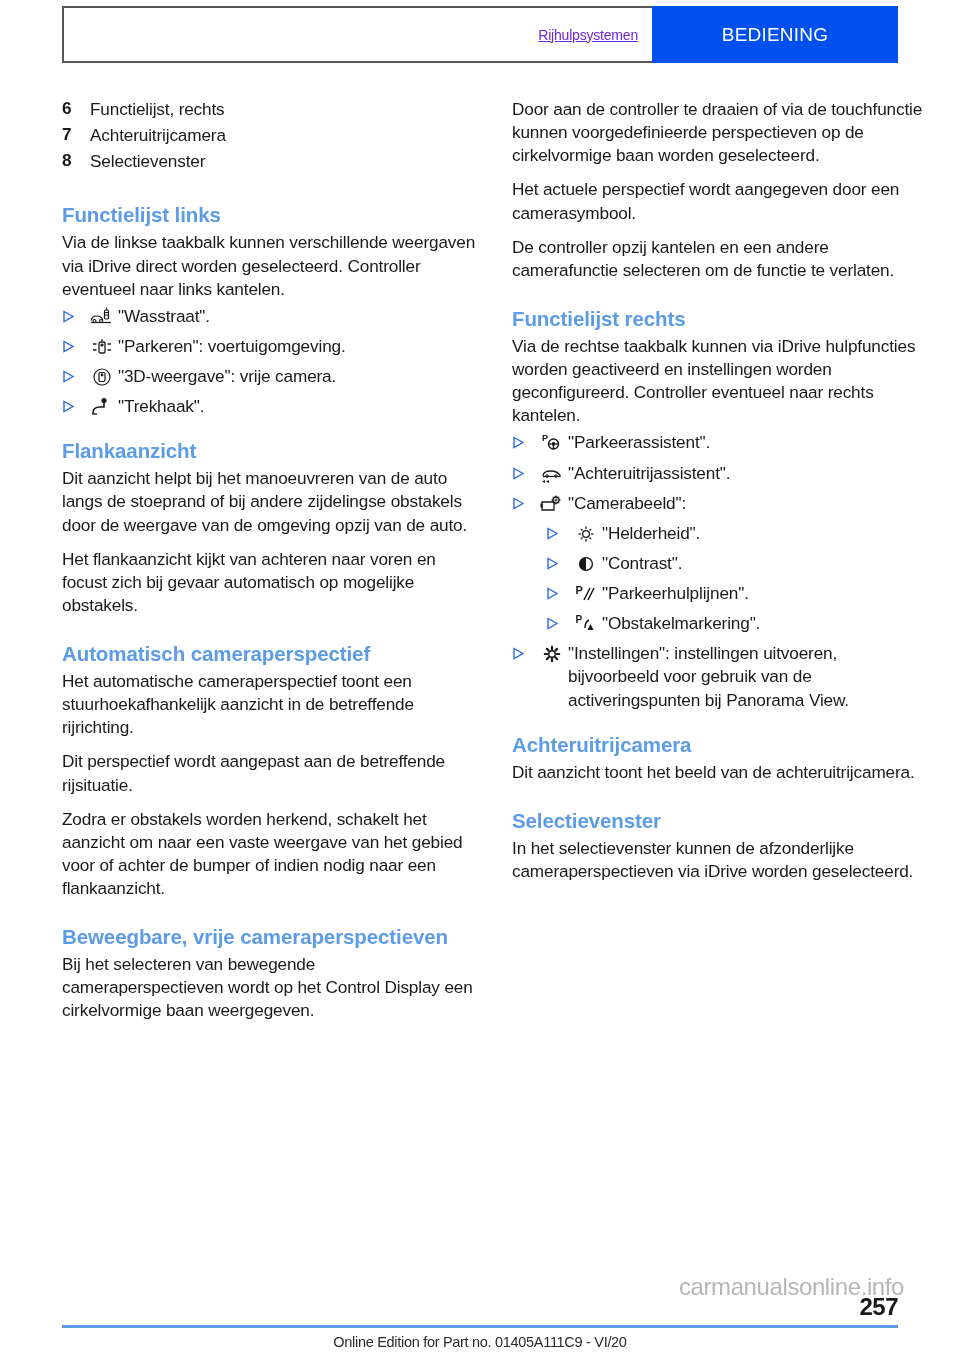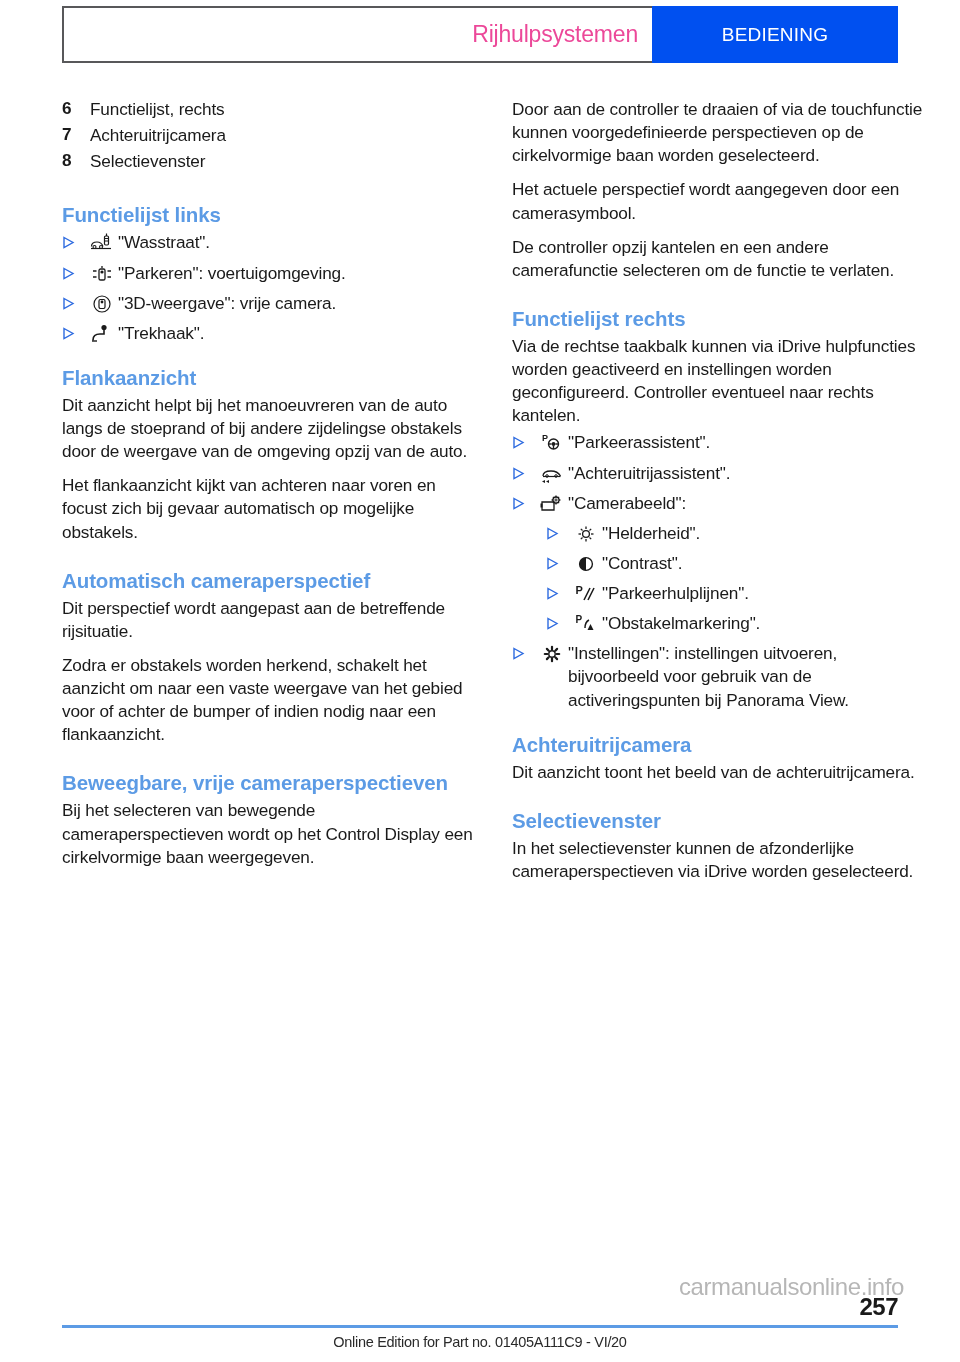--- a/index.html
+++ b/index.html
@@ -28,23 +28,24 @@
     flex: 0 0 590px;
     border: 2px solid #58585a;
     border-right: none;
     display: flex;
     align-items: center;
     justify-content: flex-end;
     padding-right: 14px;
     background: #fff;
   }
   .header-chapter {
-    font-size: 23px;
-    color: #ec4899;
+    font-size: 14px;
+    color: #6d28d9;
     letter-spacing: -0.2px;
+    text-decoration: underline;
   }
   .header-right {
     flex: 1 1 auto;
     background: #0050f0;
     display: flex;
     align-items: center;
     justify-content: center;
   }
   .header-section {
     font-size: 19px;
@@ -194,20 +195,21 @@
       </div>
       <div class="legend-item">
         <span class="legend-num">8</span>
         <span class="legend-label">Selectievenster</span>
       </div>
     </div>
 
     <div class="spacer-before-head"></div>
 
     <h2 class="sec">Functielijst links</h2>
+    <p class="body tight">Via de linkse taakbalk kunnen verschillende weergaven via iDrive direct worden geselecteerd. Controller eventueel naar links kantelen.</p>
 
     <div class="blist">
 
       <div class="bitem">
         <span class="bullet">
           <svg width="13" height="13" viewBox="0 0 13 13">
               <polygon points="2,1.5 11,6.5 2,11.5" fill="none" stroke="#2E6BE0" stroke-width="1.4"></polygon>
             </svg>
         </span>
         <span class="bicon">
@@ -280,20 +282,21 @@
 
     <div class="spacer-small"></div>
 
     <h2 class="sec">Flankaanzicht</h2>
     <p class="body">Dit aanzicht helpt bij het manoeuvreren van de auto langs de stoeprand of bij andere zijdelingse obstakels door de weergave van de omgeving opzij van de auto.</p>
     <p class="body">Het flankaanzicht kijkt van achteren naar voren en focust zich bij gevaar automatisch op mogelijke obstakels.</p>
 
     <div class="spacer-small"></div>
 
     <h2 class="sec">Automatisch cameraperspectief</h2>
+    <p class="body">Het automatische cameraperspectief toont een stuurhoekafhankelijk aanzicht in de betreffende rijrichting.</p>
     <p class="body">Dit perspectief wordt aangepast aan de betreffende rijsituatie.</p>
     <p class="body">Zodra er obstakels worden herkend, schakelt het aanzicht om naar een vaste weergave van het gebied voor of achter de bumper of indien nodig naar een flankaanzicht.</p>
 
     <div class="spacer-small"></div>
 
     <h2 class="sec">Beweegbare, vrije cameraperspectieven</h2>
     <p class="body">Bij het selecteren van bewegende cameraperspectieven wordt op het Control Display een cirkelvormige baan weergegeven.</p>
   </div>
 
   <div class="col col-right">

